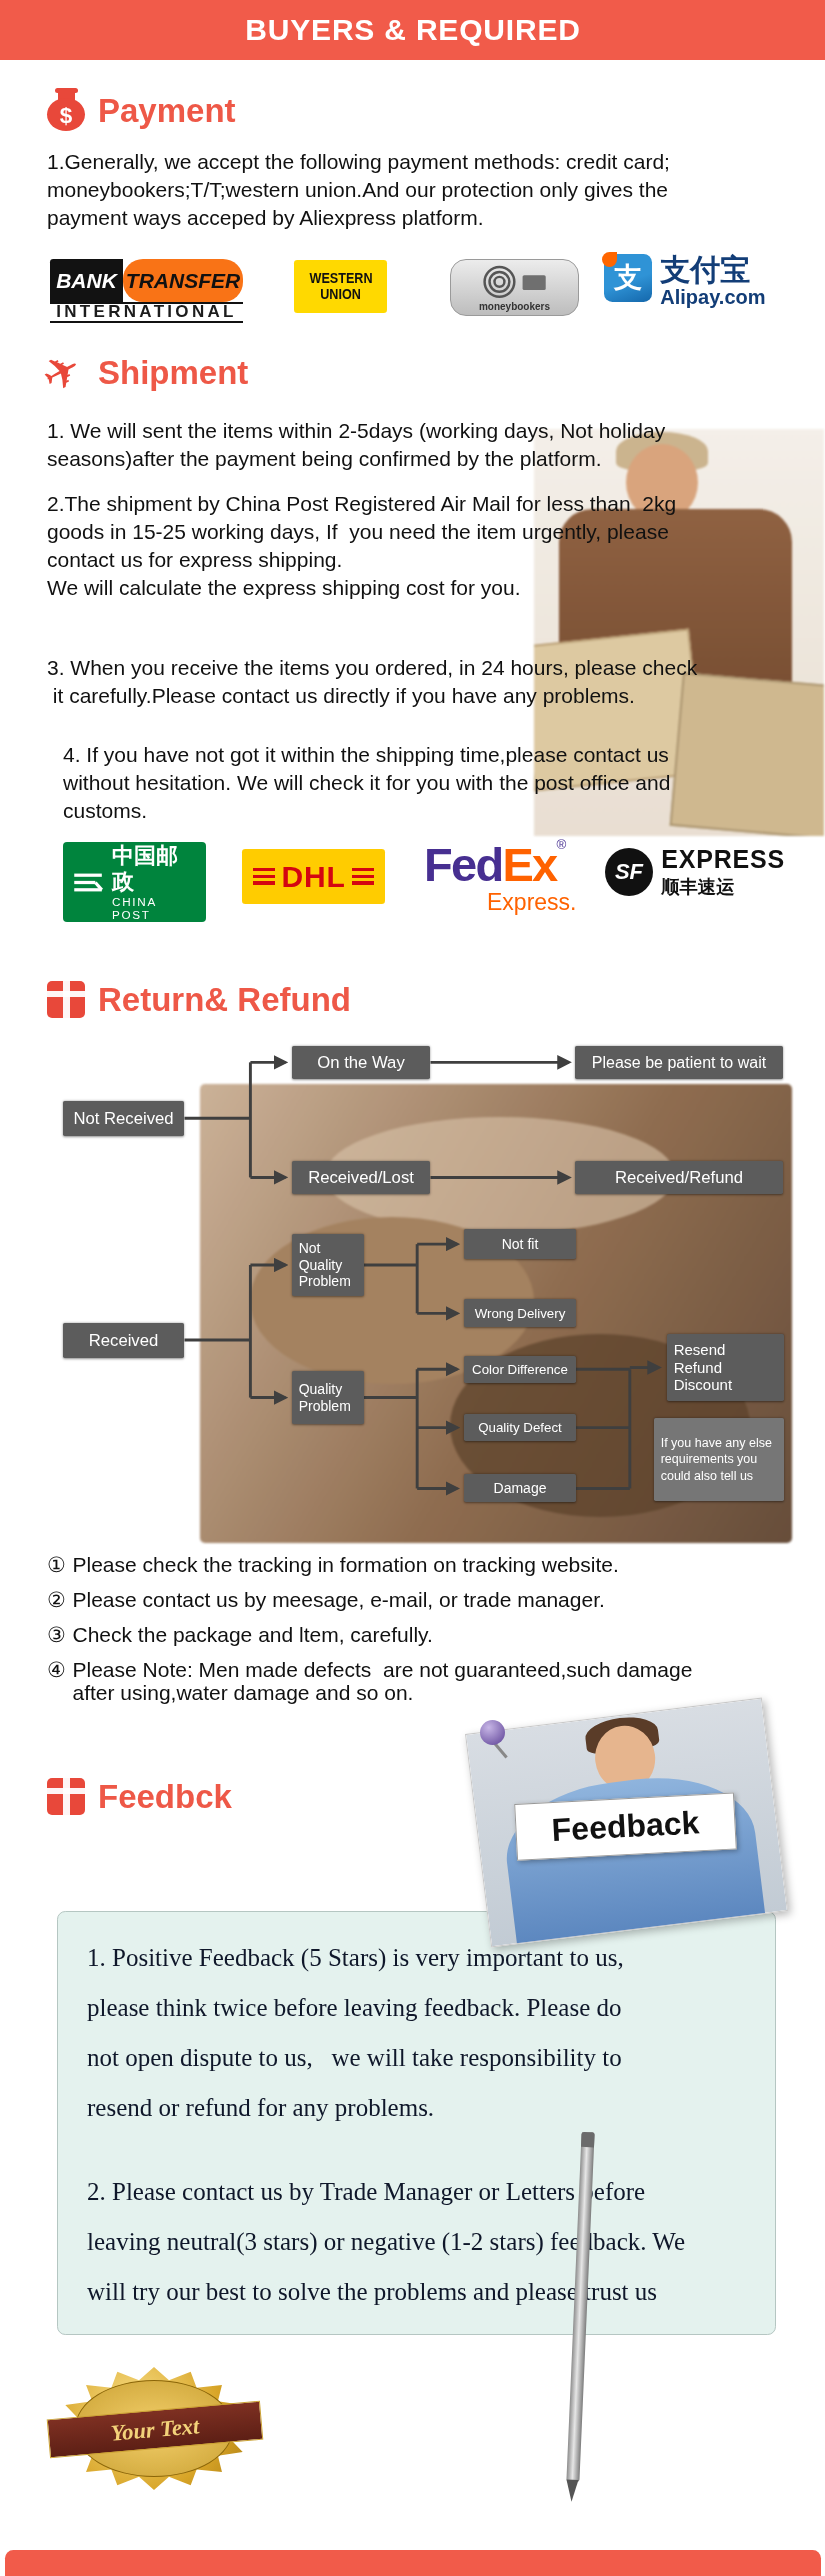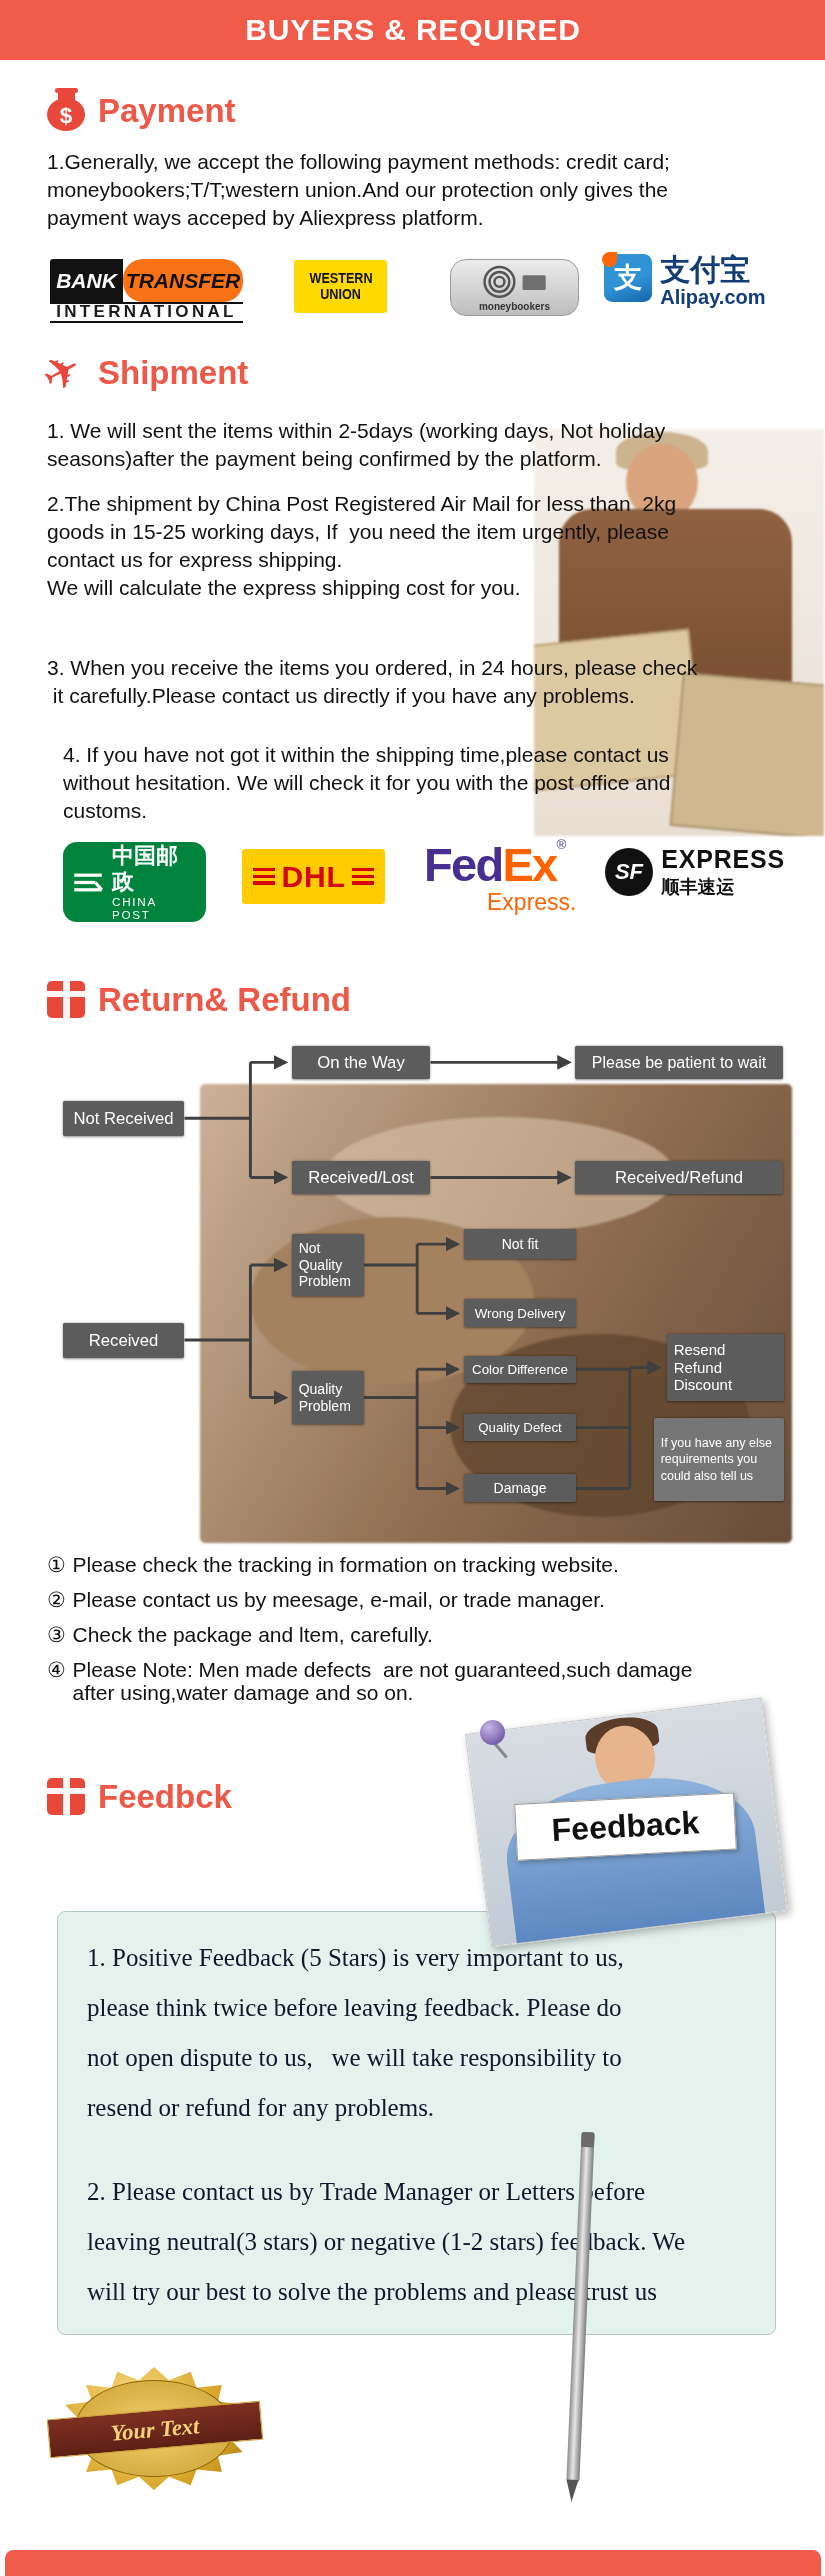--- a/index.html
+++ b/index.html
@@ -62,21 +62,21 @@
   .pg-cap{position:absolute;left:82px;top:3.3px;width:92px;height:38px;background:#c9b089;border-radius:50% 50% 20% 20%;}
   .pg-shirt{position:absolute;left:25px;top:80px;width:233px;height:217px;background:linear-gradient(180deg,#8a5a38,#6e4226);border-radius:33px 33px 8.3px 8.3px;}
   .pg-box1{position:absolute;left:-8.3px;top:208px;width:167px;height:142px;background:#dcc79d;border:2.5px solid #b89d72;transform:rotate(-6deg);}
   .pg-box2{position:absolute;left:142px;top:250px;width:158px;height:150px;background:#cdb58a;border:2.5px solid #a8916a;transform:rotate(5deg);}
   .photo-hands{left:200px;top:1084px;width:592px;height:459px;background:linear-gradient(120deg,#c9ae93,#8a6647 55%,#5f4430);border-radius:5px;}
   .ph-blob1{position:absolute;left:50px;top:133px;width:284px;height:167px;background:#a07c58;border-radius:50%;}
   .ph-blob2{position:absolute;left:250px;top:250px;width:300px;height:183px;background:#53381f;border-radius:50%;opacity:.7;}
   .ph-blob3{position:absolute;left:125px;top:33px;width:350px;height:117px;background:#d9c2a6;border-radius:50%;opacity:.6;}
 
   
-  .cnpost{left:63px;top:842px;width:143px;height:80px;background:#00843d;border-radius:14px;color:#fff;padding:6.7px 8.3px;box-sizing:border-box;display:flex;gap:6.7px;align-items:center;}
+  .cnpost{left:63px;top:842px;width:143px;height:80px;background:#00843d;border-radius:4px;color:#fff;padding:6.7px 8.3px;box-sizing:border-box;display:flex;gap:6.7px;align-items:center;}
   .cnpost-text .cn{font-size:22px;font-weight:bold;line-height:1.2;}
   .cnpost-text .en{font-size:11.7px;letter-spacing:1.7px;}
   .dhl{left:242px;top:849px;width:143px;height:55px;background:#ffcc00;border-radius:3.3px;display:flex;align-items:center;justify-content:center;gap:6.7px;}
   .dhl-word{color:#d40511;font-weight:900;font-size:30px;letter-spacing:0.8px;}
   .dhl-stripes{width:22px;height:16.7px;background:repeating-linear-gradient(#d40511 0 3.3px,transparent 3.3px 6.7px);}
   .fedex{left:424px;top:837px;width:167px;height:83px;}
   .fedex .fed{color:#472f91;font-size:47px;font-weight:bold;letter-spacing:-1.7px;}
   .fedex .ex{color:#ff6200;font-size:47px;font-weight:bold;letter-spacing:-1.7px;}
   .fedex .reg{color:#472f91;font-size:13.3px;vertical-align:top;}
   .fedex .sub{position:absolute;left:63px;top:52px;color:#ff6200;font-size:23px;}

